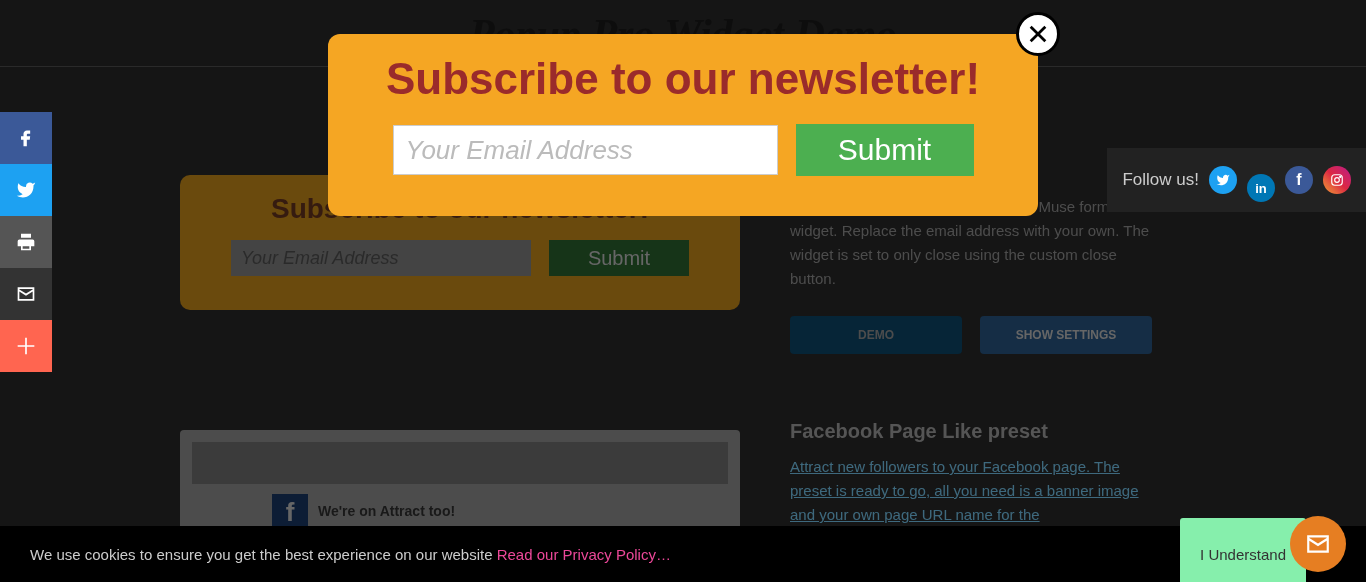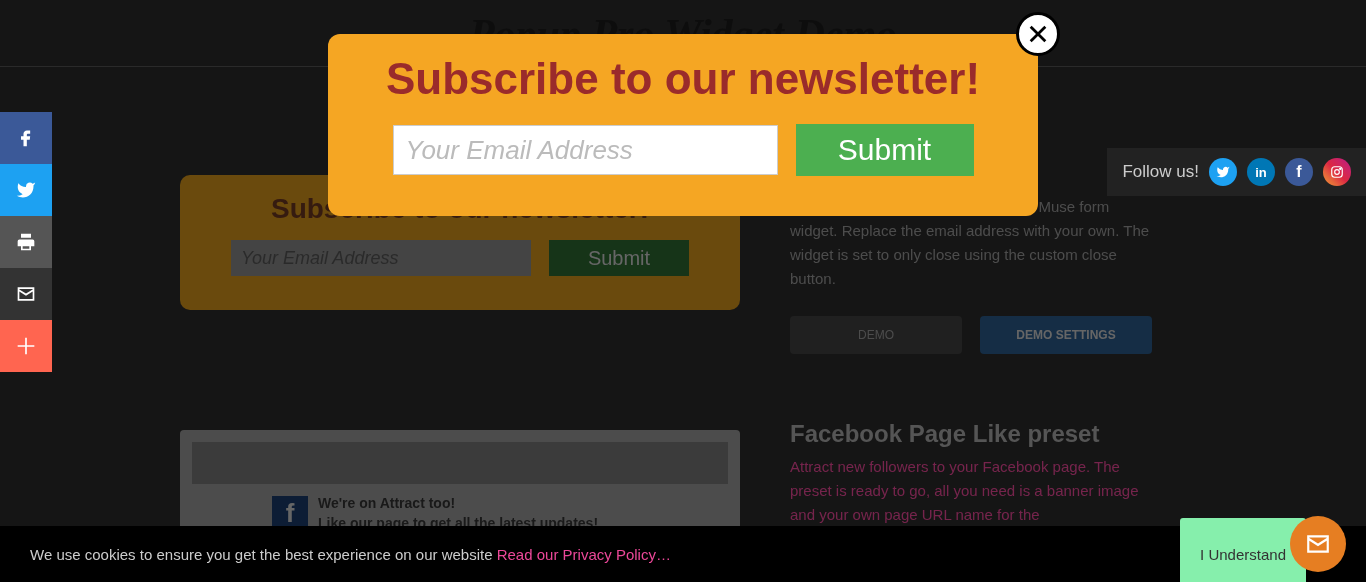--- a/index.html
+++ b/index.html
@@ -160,54 +160,55 @@
     .action-buttons {
       position: absolute;
       left: 790px;
       top: 316px;
       display: flex;
       gap: 18px;
     }
     .btn-demo {
       width: 172px;
       height: 38px;
-      background: #404040;
+      background: #0c4a6e;
       color: #999;
       border: none;
       font-size: 12px;
-      font-weight: normal;
+      font-weight: bold;
       border-radius: 4px;
     }
     .btn-settings {
       width: 172px;
       height: 38px;
       background: #2a5a8a;
       color: #ccc;
       border: none;
       font-size: 12px;
       font-weight: bold;
       border-radius: 4px;
     }
     
     .fb-section-title {
       position: absolute;
       left: 790px;
       top: 420px;
       color: #aaa;
-      font-size: 24px;
+      font-size: 20px;
       font-weight: bold;
     }
     .fb-description {
       position: absolute;
       left: 790px;
       top: 455px;
       width: 370px;
-      color: #ec4899;
+      color: #7dd3fc;
       font-size: 15px;
       line-height: 1.6;
+      text-decoration: underline;
     }
     
     .fb-preview {
       position: absolute;
       left: 180px;
       top: 430px;
       width: 560px;
       height: 100px;
       background: #999;
       border-radius: 4px;
@@ -284,21 +285,21 @@
       width: 28px;
       height: 28px;
       border-radius: 50%;
       display: flex;
       align-items: center;
       justify-content: center;
       color: #fff;
       font-size: 14px;
     }
     .fi-tw { background: #1da1f2; }
-    .fi-in { background: #0077b5; }
+    .fi-in { background: #0077b5; margin-top: 16px; }
     .fi-fb { background: #3b5998; }
     .fi-ig { background: linear-gradient(45deg, #f09433, #e6683c, #dc2743, #cc2366, #bc1888); }
     
     
     .cookie-banner {
       position: absolute;
       bottom: 0;
       left: 0;
       width: 100%;
       height: 56px;
@@ -354,33 +355,32 @@
   <div class="preview-form">
     <input class="preview-input" placeholder="Your Email Address" style="">
     <button class="preview-submit">Submit</button>
   </div>
 </div>
 
 <div class="description">This widget is based on the standard Muse form widget. Replace the email address with your own. The widget is set to only close using the custom close button.</div>
 
 <div class="action-buttons">
   <button class="btn-demo">DEMO</button>
-  <button class="btn-settings">DEMO SETTINGS</button>
+  <button class="btn-settings">SHOW SETTINGS</button>
 </div>
 
 <div class="fb-section-title">Facebook Page Like preset</div>
 <div class="fb-description">Attract new followers to your Facebook page. The preset is ready to go, all you need is a banner image and your own page URL name for the</div>
 
 <div class="fb-preview">
   <div class="fb-banner"></div>
   <div class="fb-content">
     <div class="fb-icon">f</div>
     <div class="fb-text">
       <div>We're on Attract too!</div>
-      <div>Like our page to get all the latest updates!</div>
     </div>
   </div>
 </div>
 
 <div class="overlay"></div>
 
 <div class="popup">
   <div class="close-btn">
     <svg viewBox="0 0 24 24" fill="none" stroke="#000" stroke-width="3">
       <line x1="4" y1="4" x2="20" y2="20"></line>

